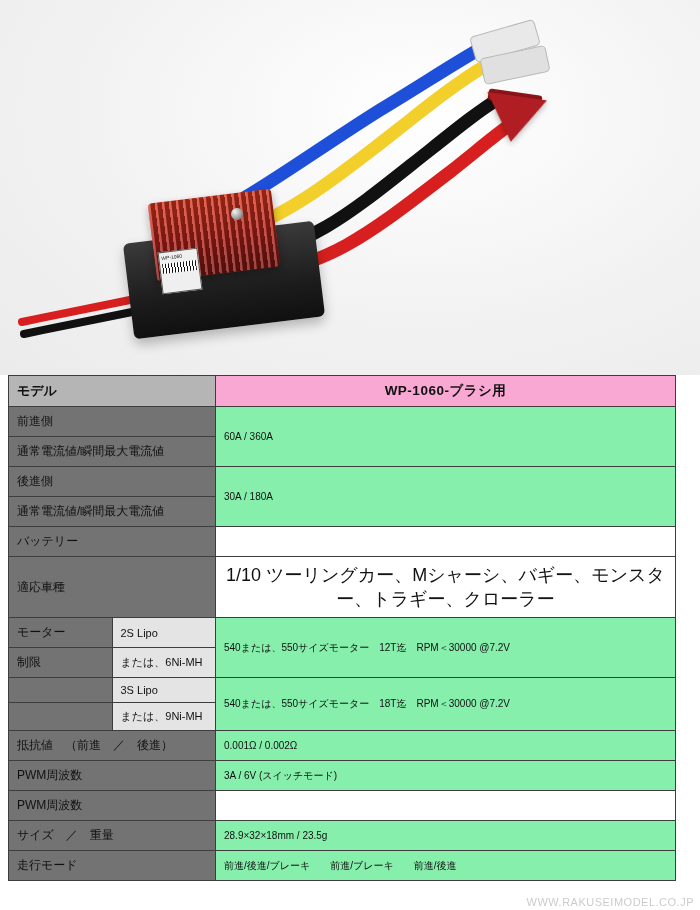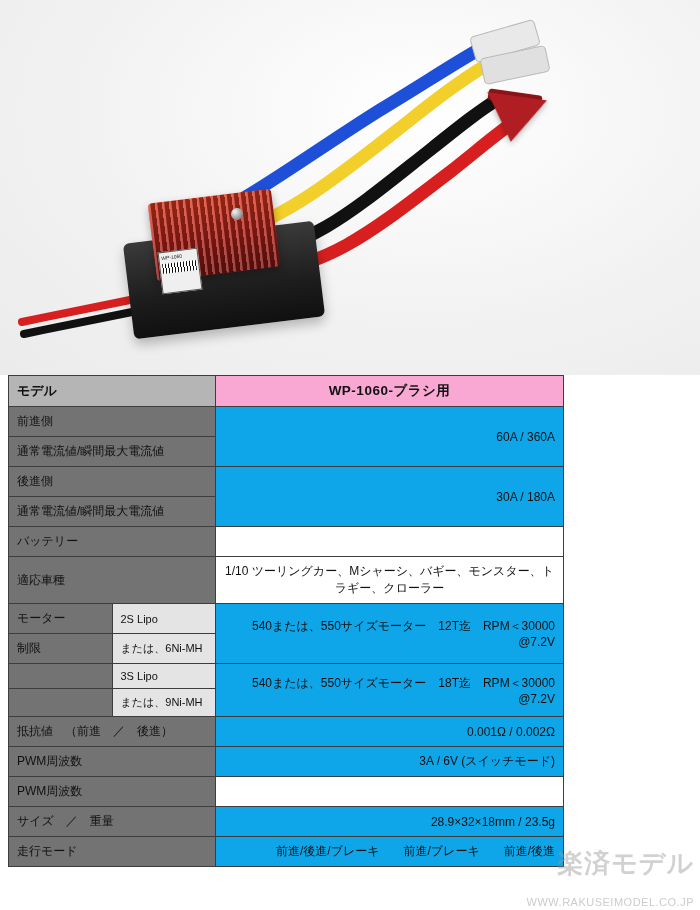--- a/index.html
+++ b/index.html
@@ -121,21 +121,21 @@
     top: 92px;
     width: 54px;
     height: 12px;
     background: #8e1519;
     border-radius: 3px;
     transform: rotate(8deg);
   }
 
   
   table.spec {
-    width: 556px;
+    width: 668px;
     margin: 0 8px;
     border-collapse: collapse;
     table-layout: fixed;
     font-size: 12.5px;
   }
   table.spec td, table.spec th {
     border: 1px solid #3d3d3d;
     padding: 6px 8px;
     vertical-align: middle;
   }
@@ -150,28 +150,28 @@
     font-size: 13.5px;
     text-align: center;
     letter-spacing: 0.5px;
   }
   .lbl {
     background: #737373;
     font-size: 12px;
     white-space: nowrap;
   }
   .val {
-    background: #0ea5e9;
-    text-align: right;
-    font-size: 12px;
+    background: #86efac;
+    text-align: left;
+    font-size: 10px;
   }
   .val-left {
     background: #ffffff;
     text-align: center;
-    font-size: 12px;
+    font-size: 18px;
   }
   .blank {
     background: #ffffff;
   }
   .sub {
     background: #e4e4e4;
     font-size: 11px;
     white-space: nowrap;
   }
 
@@ -301,17 +301,16 @@
         <td class="val">28.9×32×18mm / 23.5g</td>
       </tr>
       <tr>
         <td class="lbl" colspan="2">走行モード</td>
         <td class="val">前進/後進/ブレーキ　　前進/ブレーキ　　前進/後進</td>
       </tr>
     </tbody>
   </table>
 
   <div class="watermark">
-    <div class="wm-main">楽済モデル</div>
     <div class="wm-sub">WWW.RAKUSEIMODEL.CO.JP</div>
   </div>
 
 </div>
 
 </body></html>

